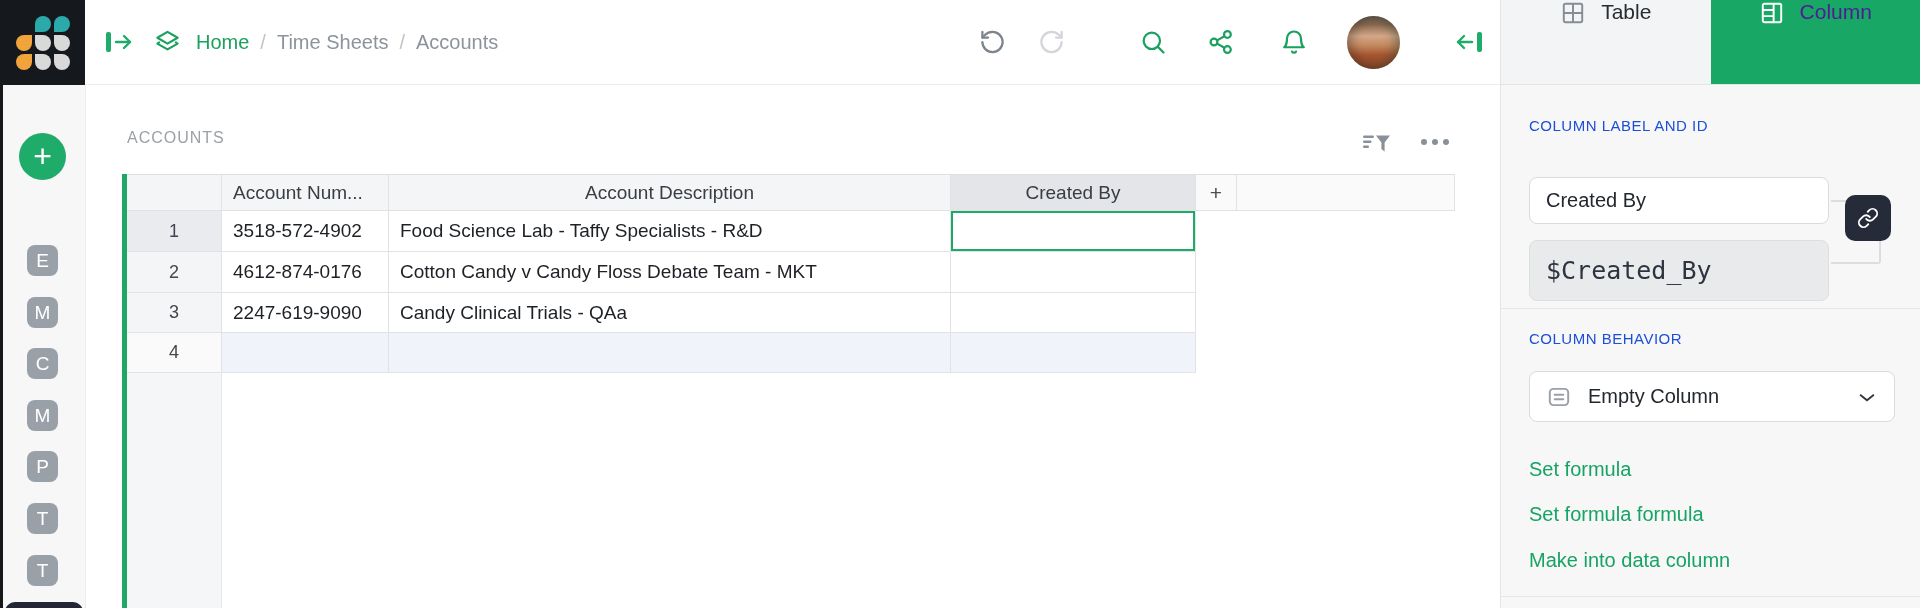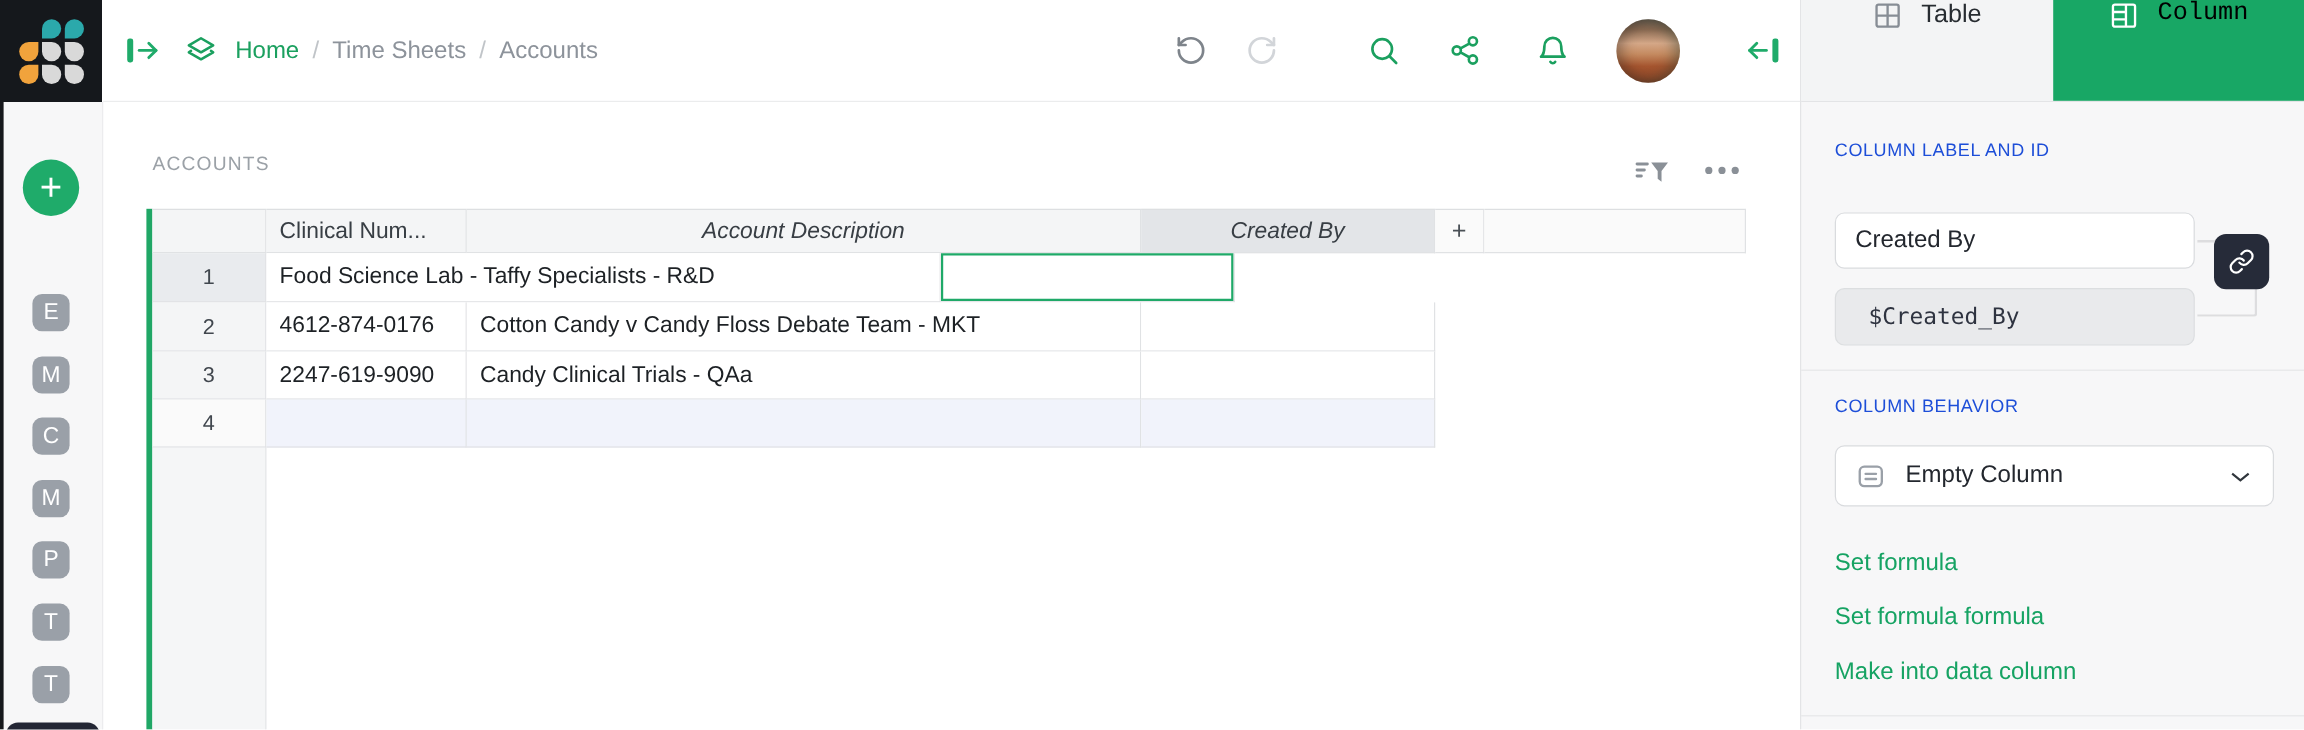--- a/index.html
+++ b/index.html
@@ -38,32 +38,32 @@
   .bc-item { color:#8d939b; cursor:pointer; }
   .avatar { position:absolute; left:1261px; top:16px; width:53px; height:53px; border-radius:50%; cursor:pointer;
             background:linear-gradient(180deg,#6f6052 0%,#8a6a52 16%,#d4a787 38%,#c48a60 55%,#a5552f 74%,#8a4628 100%);
             box-shadow:inset -6px 0 10px rgba(40,60,45,.35), inset 6px 0 10px rgba(40,30,25,.3); }
 
   
   .panel { position:absolute; left:1500px; top:0; width:420px; height:608px; background:#f7f7f8; border-left:1px solid #e3e4e6; }
   .ptabs { display:flex; height:85px; border-bottom:1px solid #e3e4e6; }
   .ptab { flex:1; display:flex; align-items:flex-start; justify-content:center; gap:15px; font-size:21px; cursor:pointer; }
   .ptab.t-table { background:#f3f4f5; color:#272c31; }
-  .ptab.t-column { background:#18a765; color:#000000;font-family:Liberation Mono, monospace; }
+  .ptab.t-column { background:#18a765; color:#4c1d95; }
   .p-h { position:absolute; left:28px; font-size:15px; letter-spacing:.5px; color:#1d4ed8; }
   .input-label { position:absolute; left:28px; top:177px; width:300px; height:47px; background:#fff;
                  border:1px solid #d9dbde; border-radius:8px; font-size:20px; color:#23272e; padding:0 16px;
                  font-family:"Liberation Sans", sans-serif; outline:none; }
   .bracket { position:absolute; left:330px; top:200px; width:50px; height:64px;
              border:2px solid #dddddf; border-left:none; border-radius:0 3px 3px 0; }
   .link-btn { position:absolute; left:344px; top:195px; width:46px; height:46px; background:#262b39; border-radius:10px;
               display:flex; align-items:center; justify-content:center; cursor:pointer; }
-  .input-id { position:absolute; left:28px; top:240px; width:300px; height:48px; background:#e9eaec;
+  .input-id { position:absolute; left:28px; top:240px; width:300px; height:61px; background:#e9eaec;
               border:1px solid #dcdee0; border-radius:8px; font-family:"DejaVu Sans Mono", monospace;
-              font-size:19px; color:#2e3340; display:flex; align-items:center; padding:0 27px; }
+              font-size:25px; color:#2e3340; display:flex; align-items:center; padding:0 16px; }
   .pdivider { position:absolute; left:0; width:420px; height:1px; background:#e5e6e8; }
   .dropdown { position:absolute; left:28px; top:371px; width:366px; height:51px; background:#fff;
               border:1px solid #d9dbde; border-radius:8px; display:flex; align-items:center; gap:16px;
               padding:0 16px; font-size:20px; color:#23272e; cursor:pointer; }
   .dd-chevron { margin-left:auto; display:flex; }
   .plink { position:absolute; left:28px; font-size:20px; color:#16a363; cursor:pointer; }
 
   
   .sheet-title { position:absolute; left:127px; top:129px; font-size:16px; letter-spacing:1px; color:#9ba1a7; }
   .filter-btn { position:absolute; left:1362px; top:131px; cursor:pointer; }
@@ -82,21 +82,21 @@
        white-space:nowrap; overflow:hidden; }
   .hd { background:#f4f5f6; color:#383e44; border-top:1px solid #dddfe1; }
   .hd.hd-sel { background:#e3e5e8; }
   .hd.hd-lite { background:#fafafa; }
   .w-num { width:95px; justify-content:center; padding:0; }
   .w-a { width:167px; }
   .w-d { width:562px; }
   .w-c { width:245px; }
   .w-p { width:41px; justify-content:center; padding:0; font-size:21px; color:#4a5056; cursor:pointer; }
   .w-x { width:218px; }
-  .ctr { justify-content:center;font-style:italic; }
+  .ctr { justify-content:center; }
   .rn { background:#f4f5f6; color:#41474e; font-size:18px; }
   .rn-active { background:#e9ebee; }
   .rn-new { background:#fafafa; }
   .newrow { background:#f1f3fb; }
   .sel-cell { box-shadow:inset 0 0 0 2px #1fa968; }
 </style>
 </head>
 <body>
 
 <div id="app">
@@ -210,28 +210,29 @@
       <span class="dot"></span>
       <span class="dot"></span>
   </div>
 
   <div class="greenbar"></div>
   <div class="numrail"></div>
 
   <div class="tbl">
     <div class="trow hdr">
       <div class="c hd w-num"></div>
-      <div class="c hd w-a">Clinical Num...</div>
+      <div class="c hd w-a">Account Num...</div>
       <div class="c hd w-d ctr">Account Description</div>
       <div class="c hd hd-sel w-c ctr">Created By</div>
       <div class="c hd hd-lite w-p">+</div>
       <div class="c hd hd-lite w-x"></div>
     </div>
     <div class="trow r1">
       <div class="c rn rn-active w-num">1</div>
+      <div class="c w-a">3518-572-4902</div>
       <div class="c w-d">Food Science Lab - Taffy Specialists - R&amp;D</div>
       <div class="c w-c sel-cell"></div>
     </div>
     <div class="trow r2">
       <div class="c rn w-num">2</div>
       <div class="c w-a">4612-874-0176</div>
       <div class="c w-d">Cotton Candy v Candy Floss Debate Team - MKT</div>
       <div class="c w-c"></div>
     </div>
     <div class="trow r3">

